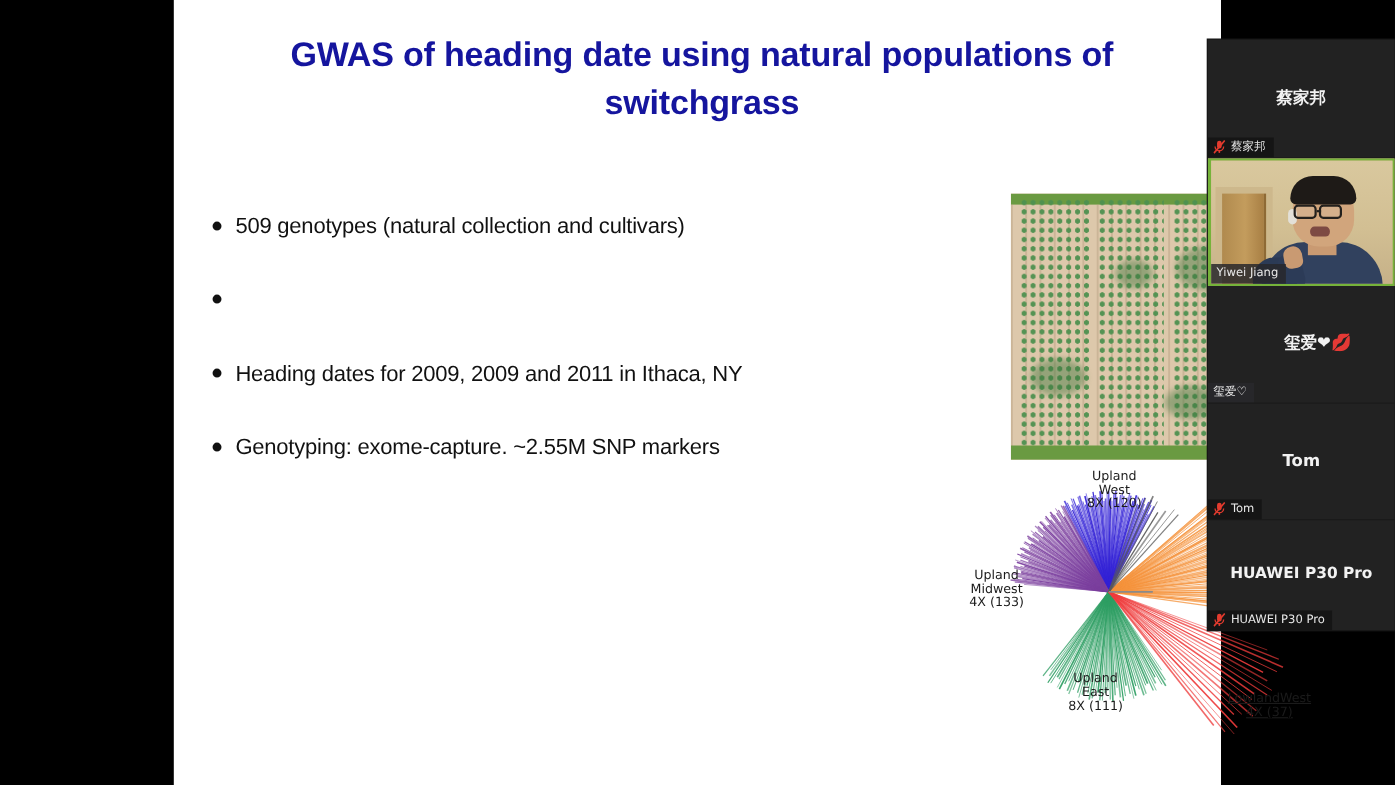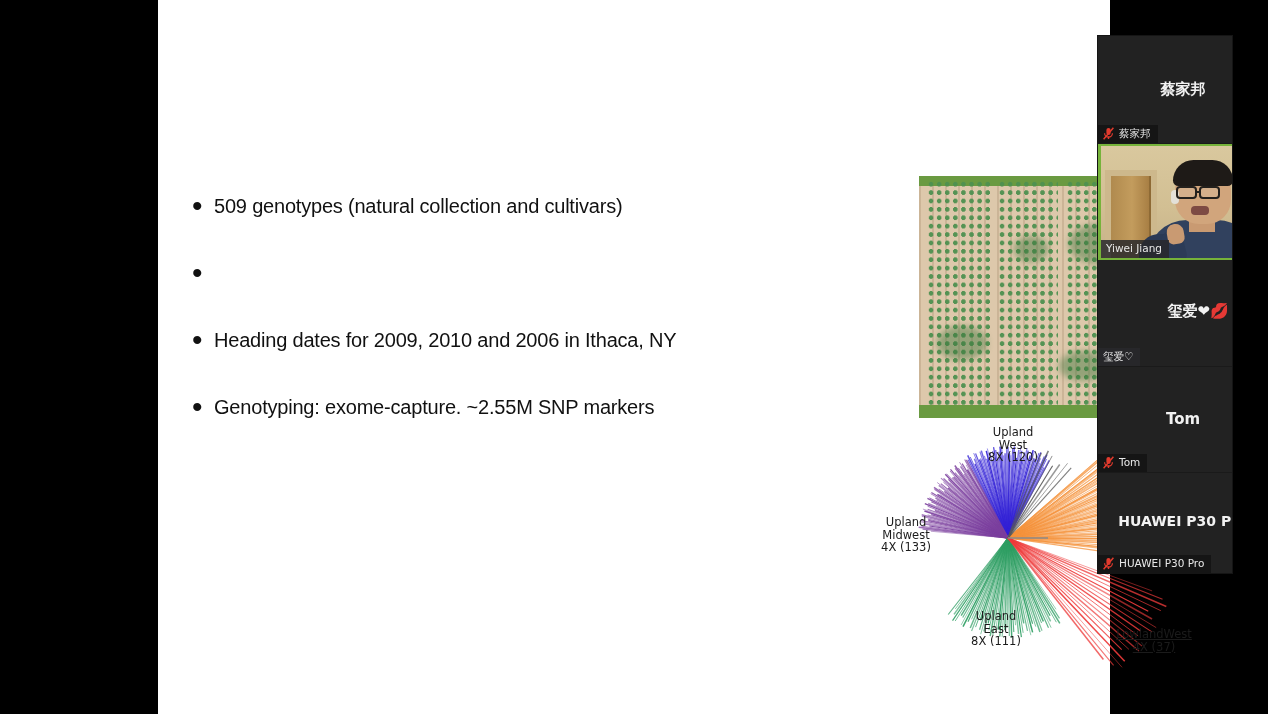--- a/index.html
+++ b/index.html
@@ -92,21 +92,21 @@
     color:#1b1b1b;
     font-size:11.5px;
     line-height:12.5px;
     text-align:center;
     font-family:"DejaVu Sans", sans-serif;
     white-space:pre-line;
   }
 
   
   #participant-panel {
-    position:absolute; left:1098px; top:36px; width:134px; height:537px;
+    position:absolute; left:1098px; top:36px; width:170px; height:537px;
     background:#202020;
     overflow:hidden;
     box-shadow:0 0 0 1px #151515;
   }
   .tile {
     position:relative; width:170px;
     background:#222222;
     border-bottom:1px solid #1a1a1a;
     overflow:hidden;
   }
@@ -211,32 +211,33 @@
     background:#e3e0d8; border-radius:4px;
   }
 </style>
 </head>
 <body>
 
 <div id="screen">
 
   <div id="slide">
 
+    <div id="slide-title">GWAS of heading date using natural populations of switchgrass</div>
 
     <div id="bullets">
       <div class="bullet">
         <span class="dot">•</span>
         <span class="btext">509 genotypes (natural collection and cultivars)</span>
       </div>
       <div class="bullet">
         <span class="dot">•</span>
       </div>
       <div class="bullet">
         <span class="dot">•</span>
-        <span class="btext">Heading dates for 2009, 2010 and 2006 in Ithaca, NY</span>
+        <span class="btext">Heading dates for 2009, 2009 and 2011 in Ithaca, NY</span>
       </div>
       <div class="bullet">
         <span class="dot">•</span>
         <span class="btext">Genotyping: exome-capture. ~2.55M SNP markers</span>
       </div>
     </div>
 
     <div id="field-photo">
       <div class="grass-strip grass-top"></div>
       <div class="soil"></div>

